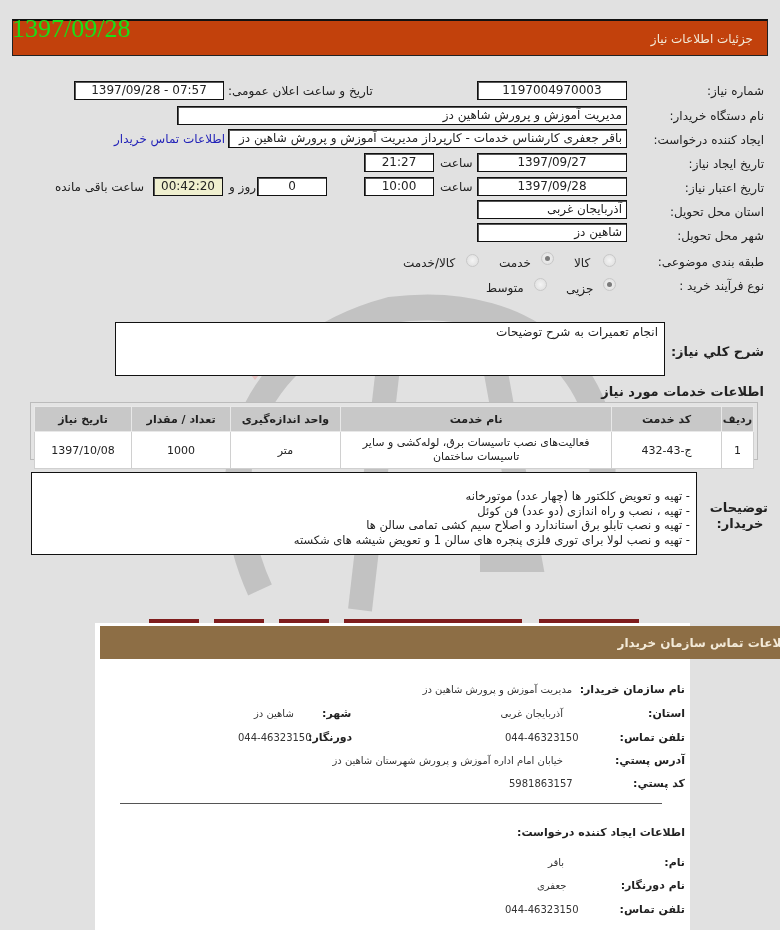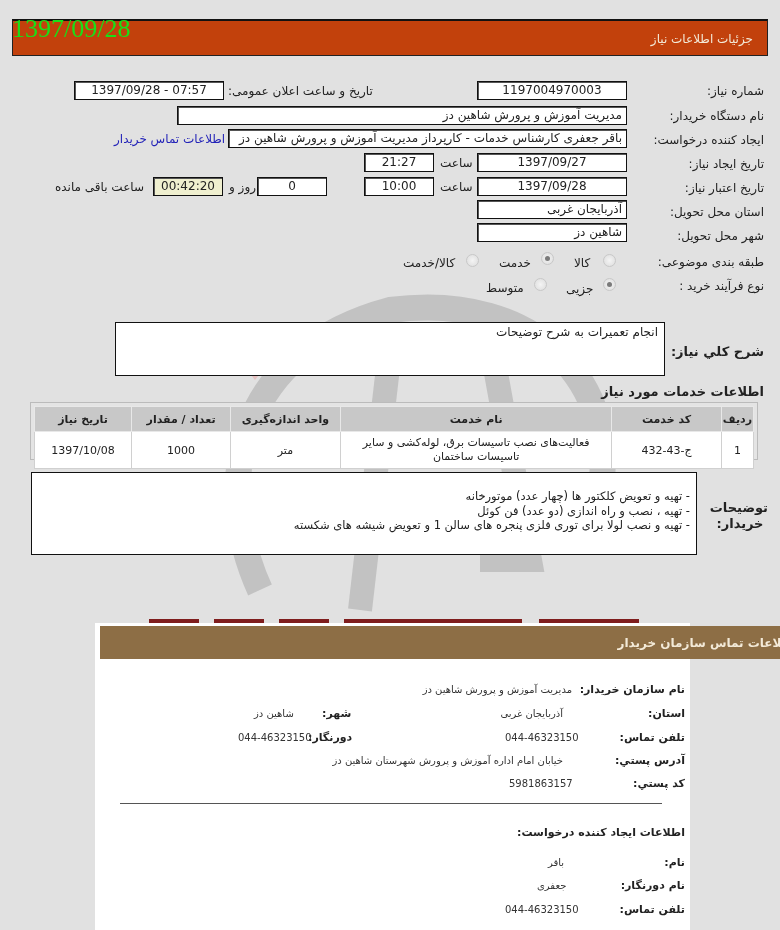--- a/index.html
+++ b/index.html
@@ -120,20 +120,21 @@
         <td>1397/10/08</td>
       </tr>
     </tbody>
   </table>
 </div>
 
 <span class="abs lbl bold" style="right:12px;top:500px;width:56px;white-space:normal;text-align:center;font-size:13px;line-height:16px">توضیحات خریدار:</span>
 <div class="abs" style="left:31px;top:472px;width:666px;height:83px;background:#fff;border:1px solid #111;box-sizing:border-box;padding:16px 6px;font-size:11.5px;line-height:14.5px">
   <div>- تهیه و تعویض کلکتور ها (چهار عدد)  موتورخانه</div>
   <div>- تهیه ، نصب و راه اندازی (دو عدد) فن کوئل</div>
+  <div>- تهیه و نصب تابلو برق استاندارد و  اصلاح سیم کشی تمامی سالن ها</div>
   <div>- تهیه و نصب لولا برای توری  فلزی پنجره های سالن  1 و تعویض شیشه های شکسته</div>
 </div>
 
 <div class="abs btn green" style="left:539px;top:578px;width:100px">پاسخ به نیاز</div>
 <div class="abs btn green" style="left:344px;top:578px;width:178px">مشاهده مدارک پیوستی (0)</div>
 <div class="abs btn green" style="left:279px;top:578px;width:50px">چاپ</div>
 <div class="abs btn pink" style="left:214px;top:578px;width:50px">بازگشت</div>
 <div class="abs btn pink" style="left:149px;top:578px;width:50px">خروج</div>
 
 <div class="abs panel"></div>

